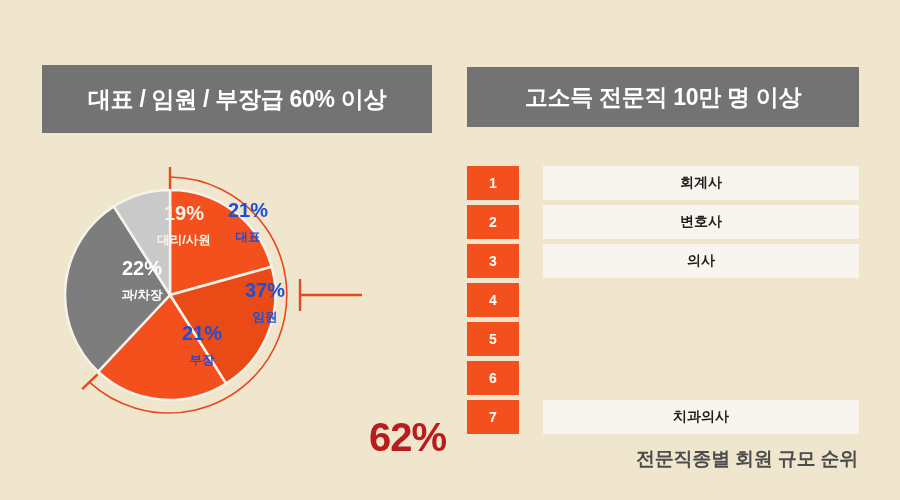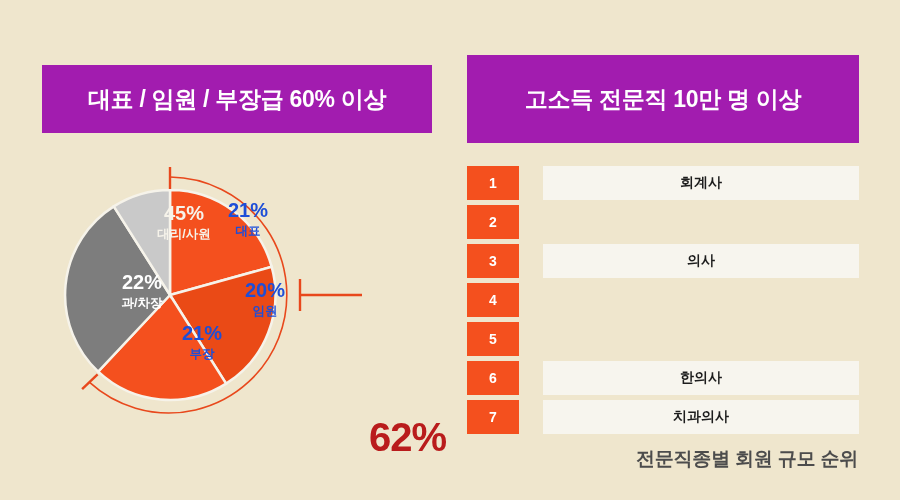--- a/index.html
+++ b/index.html
@@ -17,40 +17,40 @@
 
   #stage {
     position: relative;
     width: 900px;
     height: 500px;
   }
 
   
   .panel-header {
     position: absolute;
-    background: #a21caf;
+    background: #737373;
     color: #ffffff;
     display: flex;
     align-items: center;
     justify-content: center;
     font-weight: bold;
     letter-spacing: -0.3px;
   }
   #header-left {
     left: 42px;
     top: 65px;
     width: 390px;
     height: 68px;
     font-size: 23px;
   }
   #header-right {
     left: 467px;
-    top: 55px;
+    top: 67px;
     width: 392px;
-    height: 88px;
+    height: 60px;
     font-size: 23px;
   }
 
   
   #pie-panel {
     position: absolute;
     left: 42px;
     top: 145px;
     width: 400px;
     height: 280px;
@@ -69,30 +69,30 @@
   }
   .slice-pct {
     display: block;
     font-size: 20px;
     font-weight: bold;
   }
   .slice-name {
     display: block;
     font-size: 12.5px;
     font-weight: bold;
-    margin-top: 4px;
+    margin-top: 10px;
   }
   .on-orange .slice-pct, .on-orange .slice-name { color: #1d4ed8; }
   .on-gray   .slice-pct, .on-gray   .slice-name { color: #ffffff; }
   .on-lgray  .slice-pct, .on-lgray  .slice-name { color: #f6f3ea; }
 
   #label-ceo   { left: 168px; top: 55px;  width: 76px; }
   #label-exec  { left: 185px; top: 135px; width: 76px; }
   #label-dept  { left: 122px; top: 178px; width: 76px; }
-  #label-mgr   { left: 60px;  top: 127px; width: 80px; }
+  #label-mgr   { left: 60px;  top: 113px; width: 80px; }
   #label-staff { left: 100px; top: 58px;  width: 84px; }
 
   #callout-value {
     position: absolute;
     left: 327px;
     top: 272px;
     font-size: 40px;
     font-weight: bold;
     color: #b91c1c;
     letter-spacing: -1px;
@@ -180,69 +180,69 @@
       <line x1="258" y1="134" x2="258" y2="166" stroke="#e8481c" stroke-width="2.4"></line>
       <line x1="258" y1="150" x2="320" y2="150" stroke="#e8481c" stroke-width="2.4"></line>
     </svg>
 
     <div id="label-ceo" class="slice-label on-orange">
       <span class="slice-pct">21%</span>
       <span class="slice-name">대표</span>
     </div>
 
     <div id="label-exec" class="slice-label on-orange">
-      <span class="slice-pct">20%</span>
+      <span class="slice-pct">37%</span>
       <span class="slice-name">임원</span>
     </div>
 
     <div id="label-dept" class="slice-label on-orange">
       <span class="slice-pct">21%</span>
       <span class="slice-name">부장</span>
     </div>
 
     <div id="label-mgr" class="slice-label on-gray">
       <span class="slice-pct">22%</span>
       <span class="slice-name">과/차장</span>
     </div>
 
     <div id="label-staff" class="slice-label on-lgray">
-      <span class="slice-pct">45%</span>
+      <span class="slice-pct">19%</span>
       <span class="slice-name">대리/사원</span>
     </div>
 
     <div id="callout-value">62%</div>
   </div>
 
   <div id="rank-list">
 
     <div class="rank-row">
       <div class="rank-badge">1</div>
       <div class="rank-name">회계사</div>
     </div>
 
     <div class="rank-row">
       <div class="rank-badge">2</div>
+      <div class="rank-name">변호사</div>
     </div>
 
     <div class="rank-row">
       <div class="rank-badge">3</div>
       <div class="rank-name">의사</div>
     </div>
 
     <div class="rank-row">
       <div class="rank-badge">4</div>
     </div>
 
     <div class="rank-row">
       <div class="rank-badge">5</div>
     </div>
 
     <div class="rank-row">
       <div class="rank-badge">6</div>
-      <div class="rank-name">한의사</div>
     </div>
 
     <div class="rank-row">
       <div class="rank-badge">7</div>
       <div class="rank-name">치과의사</div>
     </div>
 
   </div>
 
   <div id="list-caption">전문직종별 회원 규모 순위</div>

